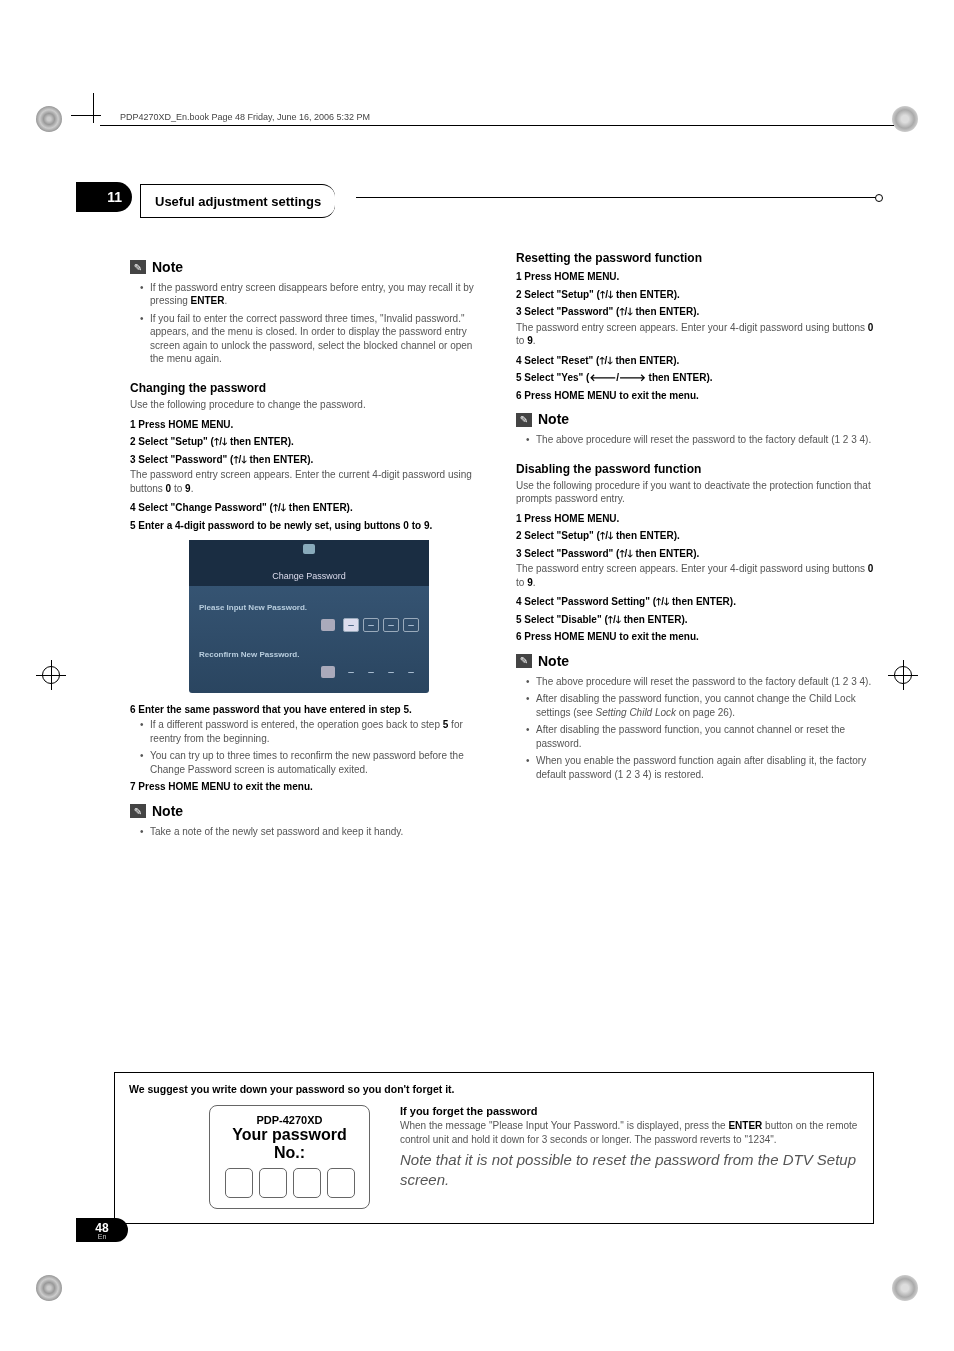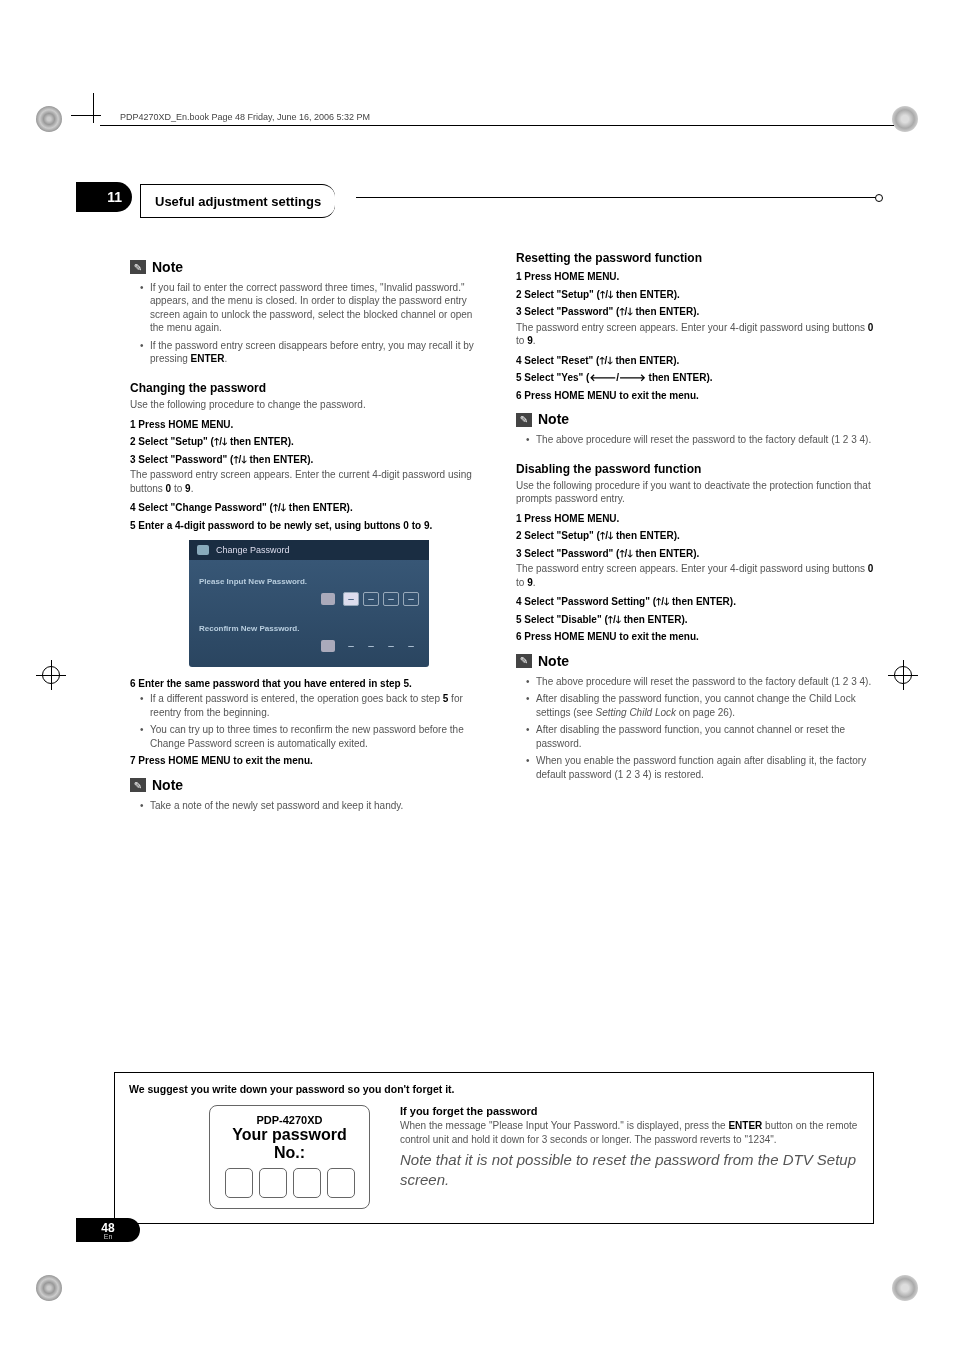--- a/index.html
+++ b/index.html
@@ -89,21 +89,21 @@
   .plain { margin-bottom: 6px; }
   .step { color: #000; font-weight: bold; margin: 4px 0 2px; }
   .step-note { color: #555; font-weight: normal; }
   .arrows { font-family: Arial; }
   .screenshot {
     width: 240px; margin: 8px auto 10px;
     background: linear-gradient(#3a5a7a, #2a4560);
     border-radius: 3px; padding: 8px 10px 14px;
     color: #dde;
   }
-  .ss-title { background: #1a2d42; margin: -8px -10px 17px; padding: 4px 8px; font-size: 9px; display:flex; align-items:center; gap:7px; }
+  .ss-title { background: #1a2d42; margin: -8px -10px 17px; padding: 4px 8px; font-size: 9px; display:flex; align-items:center; gap:16px;flex-direction:column; }
   .ss-row { font-size: 8px; margin: 6px 0 4px; color: #b8cdde; font-weight: bold; }
   .ss-inputs { display: flex; gap: 4px; justify-content: flex-end; align-items: center; }
   .ss-card { width: 14px; height: 12px; background: #aab; border-radius: 2px; margin-right: 4px; }
   .ss-box { width: 16px; height: 14px; border: 1px solid #9ab; border-radius: 2px; display:flex; align-items:center; justify-content:center; color:#cde; font-size:10px; }
   .ss-box.active { background: #dde; color:#246; }
   .footer-box {
     position: absolute;
     left: 114px; right: 80px; top: 1072px;
     border: 0.5px solid #000;
     padding: 10px 14px 14px;
@@ -119,21 +119,21 @@
   .card-sub { font-weight: bold; font-size: 16px; margin-bottom: 6px; }
   .pw-slots { display: flex; gap: 6px; justify-content: center; }
   .pw-slot { width: 28px; height: 30px; border: 1px solid #666; border-radius: 5px; }
   .footer-right { flex: 1; }
   .footer-h { font-weight: bold; color: #000; font-size: 11px; margin-bottom: 2px; }
   .footer-p { color: #555; font-size: 10px; line-height: 1.35; margin-bottom: 4px; }
   .footer-i { font-style: italic; color: #555; font-size: 15px; line-height: 1.35; }
   .page-tab {
     position: absolute;
     left: 76px; top: 1218px;
-    width: 64px; height: 24px;
+    width: 52px; height: 24px;
     background: #000;
     border-top-right-radius: 12px;
     border-bottom-right-radius: 12px;
     color: #fff; font-weight: bold; font-size: 12px;
     display: flex; align-items: center; justify-content: center; flex-direction: column;
   }
   .page-tab .en { font-size: 7px; font-weight: normal; margin-top: -2px; color:#ccc; }
   .reg-cross {
     position: absolute; width: 30px; height: 30px;
   }
@@ -169,22 +169,22 @@
 </div>
 
 <div class="columns">
 
   <div class="col">
     <div class="note-hdr">
       <span class="note-icon">✎</span>
       <span class="note-label">Note</span>
     </div>
     <ul class="bul">
+      <li><span>If the password entry screen disappears before entry, you may recall it by pressing </span><b>ENTER</b>.</li>
       <li>If you fail to enter the correct password three times, "Invalid password." appears, and the menu is closed. In order to display the password entry screen again to unlock the password, select the blocked channel or open the menu again.</li>
-      <li><span>If the password entry screen disappears before entry, you may recall it by pressing </span><b>ENTER</b>.</li>
     </ul>
 
     <div class="h2">Changing the password</div>
     <div class="plain">Use the following procedure to change the password.</div>
 
     <div class="step">1   Press HOME MENU.</div>
     <div class="step"><span>2   Select "Setup" (</span><span class="arrows">🡑/🡓</span><span> then ENTER).</span></div>
     <div class="step"><span>3   Select "Password" (</span><span class="arrows">🡑/🡓</span><span> then ENTER).</span></div>
     <div class="plain step-note"><span>The password entry screen appears. Enter the current 4-digit password using buttons </span><b>0</b><span> to </span><b>9</b>.</div>
     <div class="step"><span>4   Select "Change Password" (</span><span class="arrows">🡑/🡓</span><span> then ENTER).</span></div>

